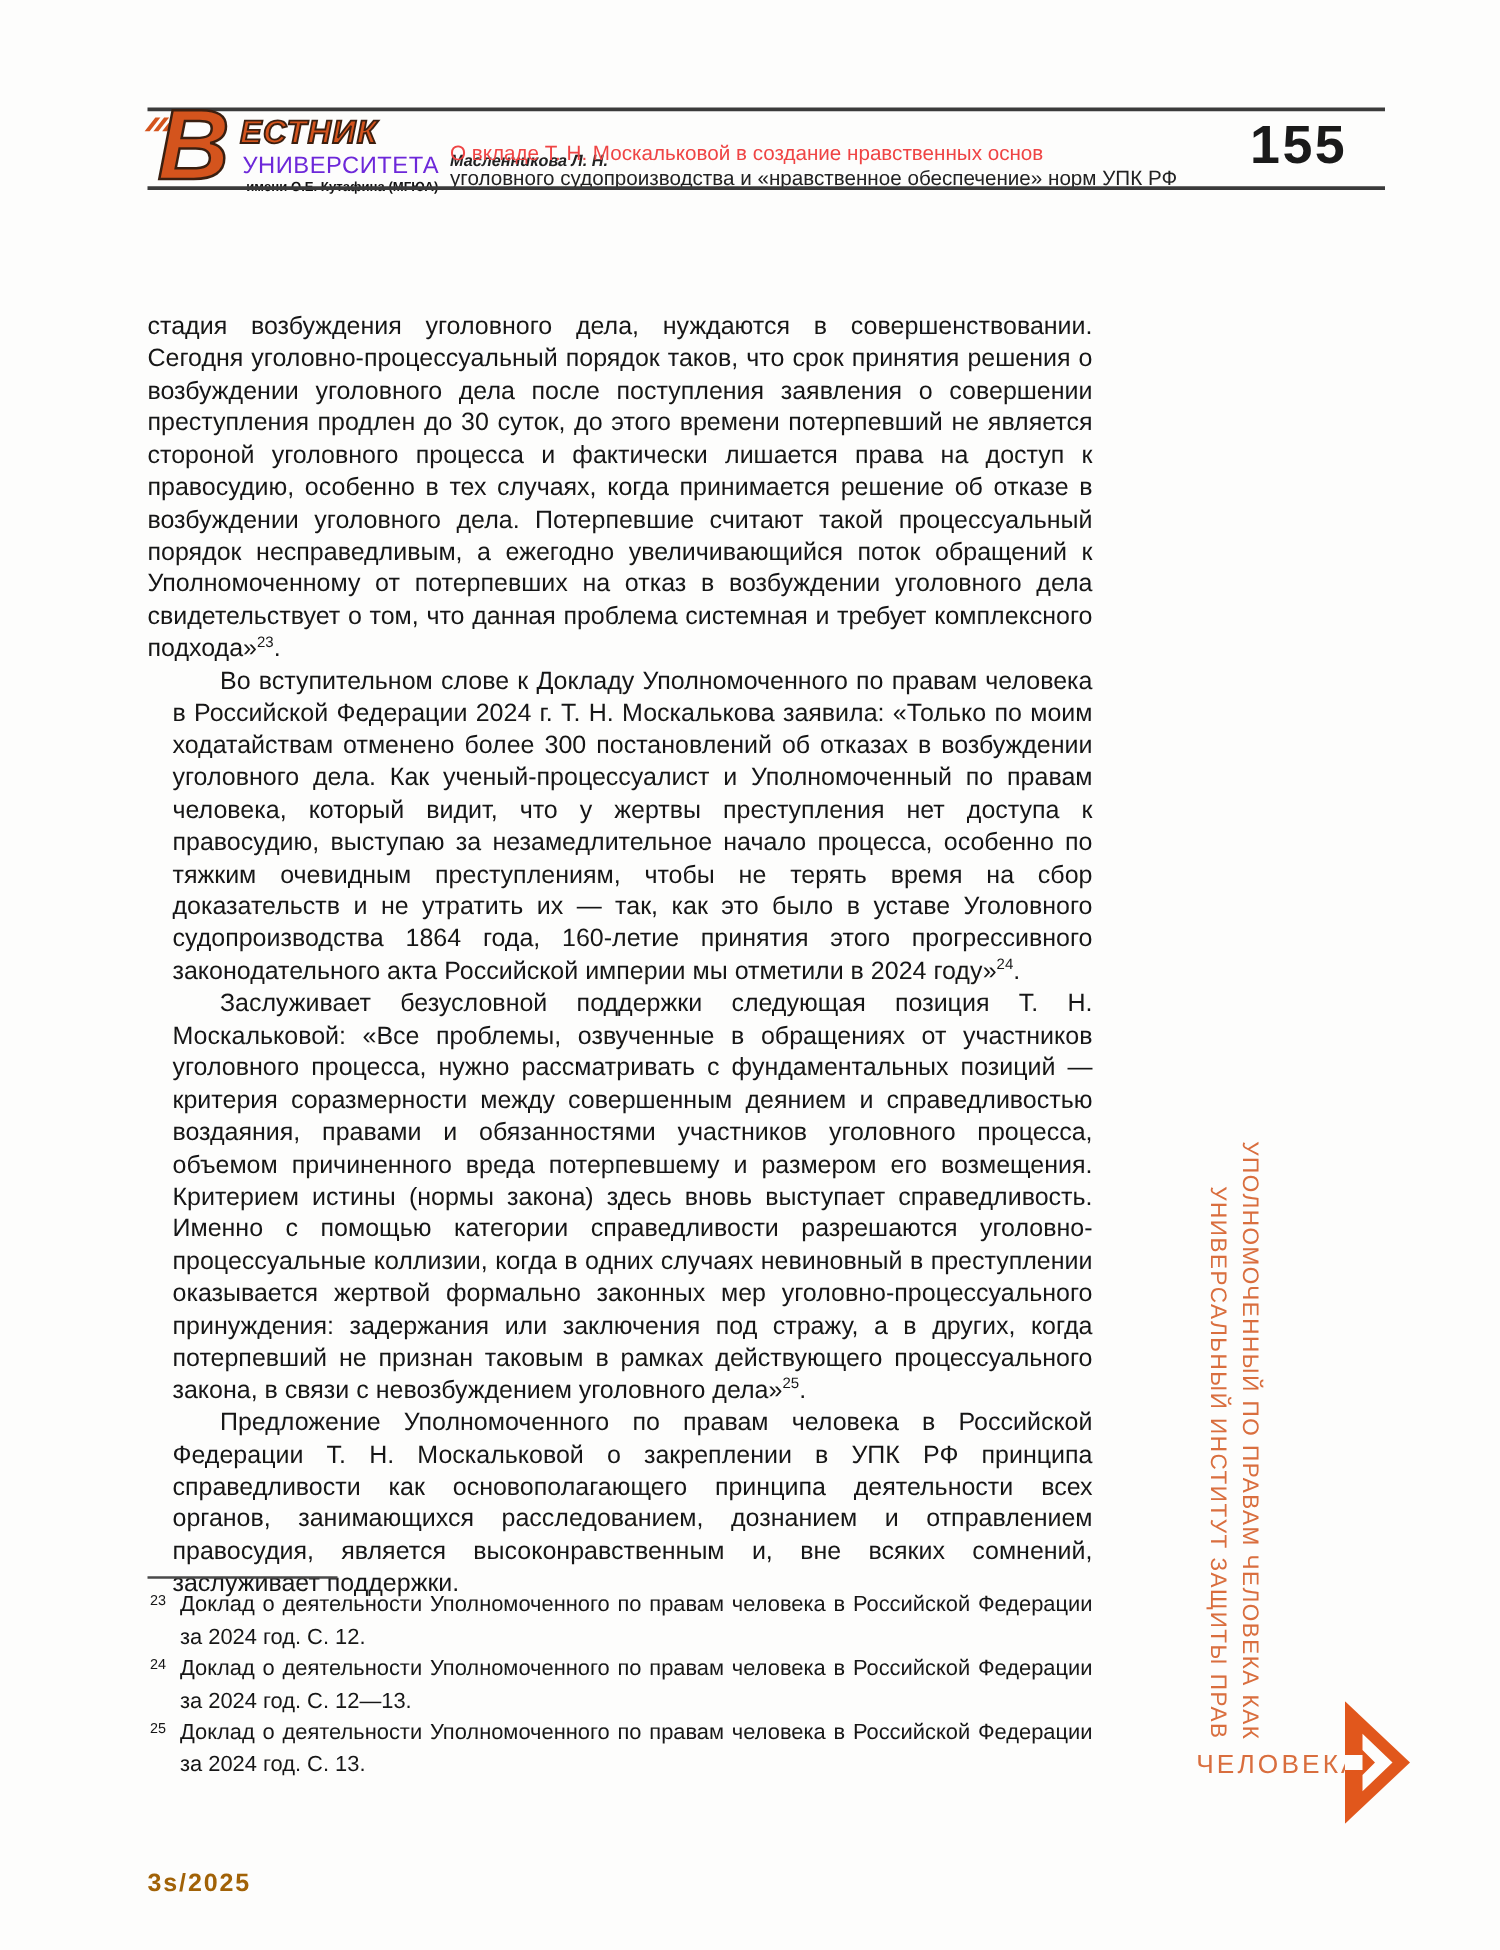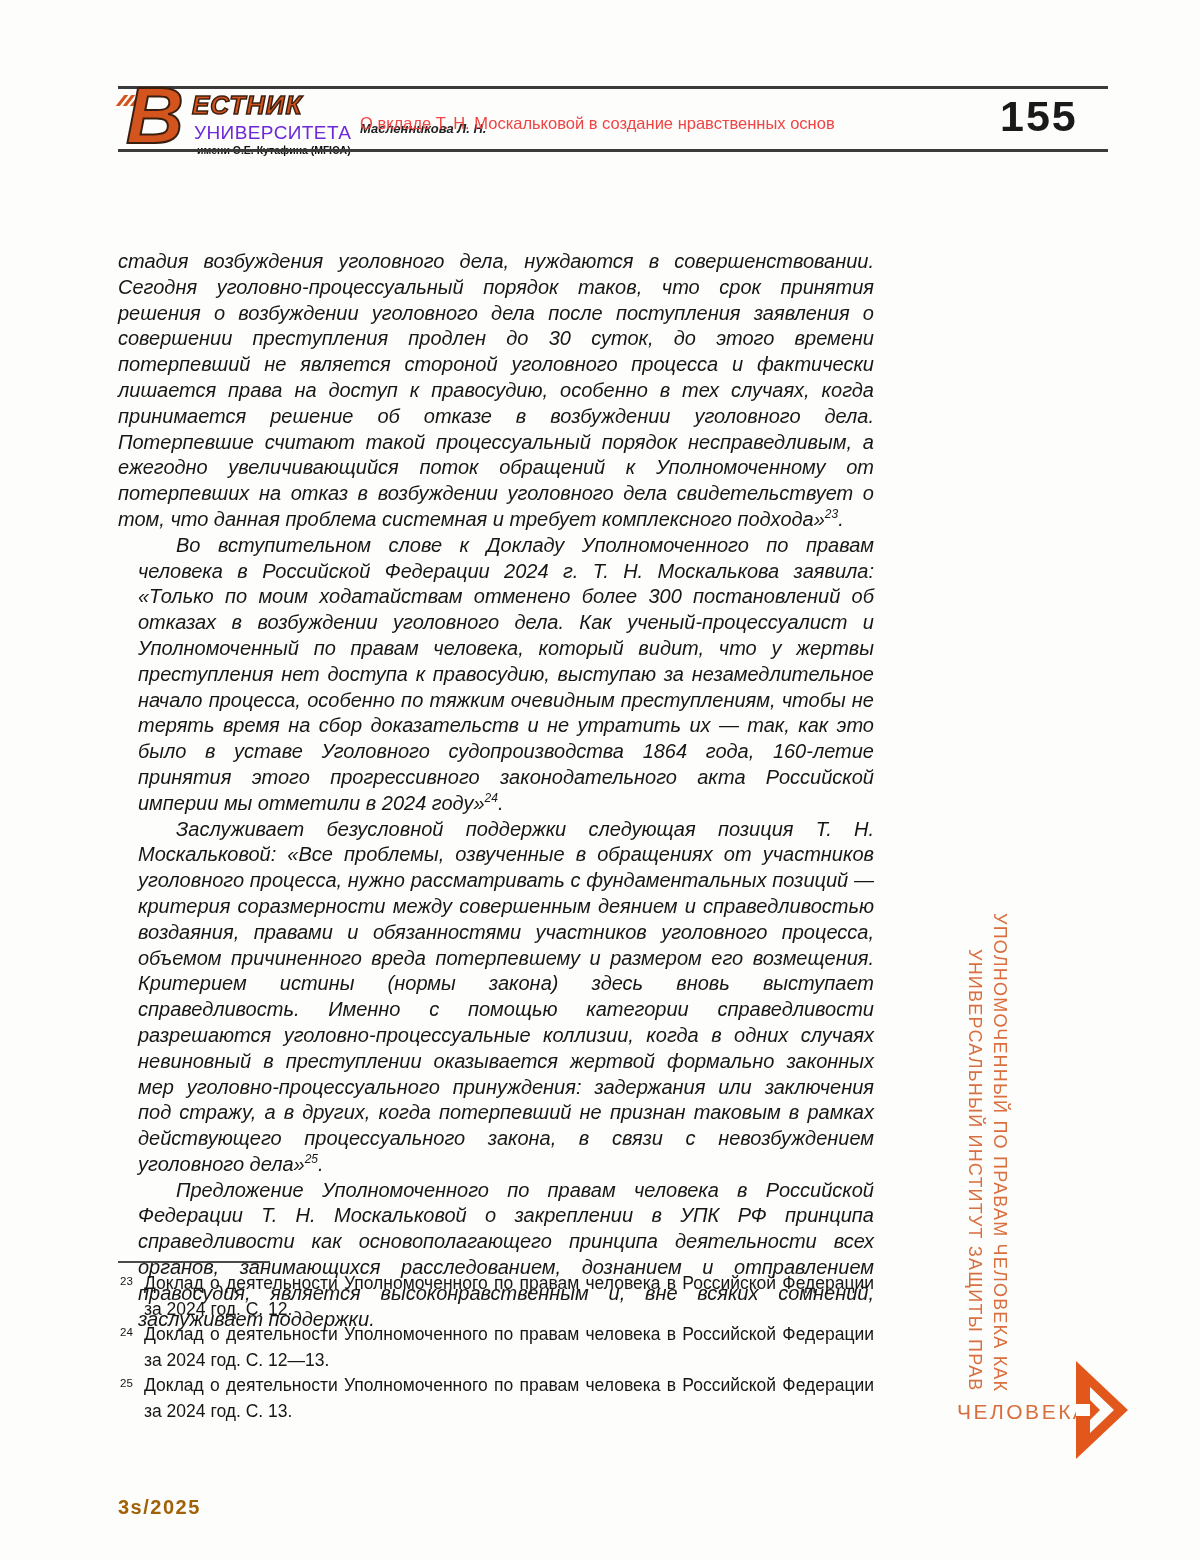--- a/index.html
+++ b/index.html
@@ -51,21 +51,21 @@
 
   .page-number {
     position:absolute; left:1000px; top:95px; width:110px;
     font-size:43px; line-height:1; font-weight:bold;
     letter-spacing:2px; color:#1a1a1a;
   }
 
   
   .body-text {
     position:absolute; left:118px; top:249px; width:756px;
-    font-size:20px; line-height:25.8px; text-align:justify; color:#161616;font-style:italic;
+    font-size:20px; line-height:25.8px; text-align:justify; color:#161616;
   }
   .body-text p { margin:0; }
   .body-text p.indent { text-indent:38px;margin-left:20px; }
   .fn-ref { font-size:12px; line-height:0; vertical-align:super; }
 
   
   .fn-rule { position:absolute; left:118px; top:1261px; width:152px; height:2px; background:#4a4a4a; }
   .footnotes {
     position:absolute; left:118px; top:1271px; width:756px;
     font-size:17.5px; line-height:25.5px; text-align:justify; color:#161616;
@@ -104,20 +104,21 @@
       <span class="tick"></span><span class="tick"></span><span class="tick"></span><span class="tick"></span>
     </div>
     <div class="logo-v">В</div>
     <div class="logo-estnik">ЕСТНИК</div>
     <div class="logo-univ">УНИВЕРСИТЕТА</div>
     <div class="logo-sub">имени О.Е. Кутафина (МГЮА)</div>
   </div>
 
   <div class="header-author">Масленникова Л. Н.</div>
   <div class="header-title1">О вкладе Т. Н. Москальковой в создание нравственных основ</div>
+  <div class="header-title2">уголовного судопроизводства и «нравственное обеспечение» норм УПК РФ</div>
   <div class="page-number">155</div>
 
   <div class="rule rule-bottom"></div>
 
   <main class="body-text">
     <p class="para"><span>стадия возбуждения уголовного дела, нуждаются в совершенствовании. Сегодня уголовно-процессуальный порядок таков, что срок принятия решения о возбуждении уголовного дела после поступления заявления о совершении преступления продлен до 30 суток, до этого времени потерпевший не является стороной уголовного процесса и фактически лишается права на доступ к правосудию, особенно в тех случаях, когда принимается решение об отказе в возбуждении уголовного дела. Потерпевшие считают такой процессуальный порядок несправедливым, а ежегодно увеличивающийся поток обращений к Уполномоченному от потерпевших на отказ в возбуждении уголовного дела свидетельствует о том, что данная проблема системная и требует комплексного подхода»</span><sup class="fn-ref">23</sup><span>.</span></p>
     <p class="para indent"><span>Во вступительном слове к Докладу Уполномоченного по правам человека в Российской Федерации 2024 г. Т. Н. Москалькова заявила: «Только по моим ходатайствам отменено более 300 постановлений об отказах в возбуждении уголовного дела. Как ученый-процессуалист и Уполномоченный по правам человека, который видит, что у жертвы преступления нет доступа к правосудию, выступаю за незамедлительное начало процесса, особенно по тяжким очевидным преступлениям, чтобы не терять время на сбор доказательств и не утратить их — так, как это было в уставе Уголовного судопроизводства 1864 года, 160-летие принятия этого прогрессивного законодательного акта Российской империи мы отметили в 2024 году»</span><sup class="fn-ref">24</sup><span>.</span></p>
     <p class="para indent"><span>Заслуживает безусловной поддержки следующая позиция Т. Н. Москальковой: «Все проблемы, озвученные в обращениях от участников уголовного процесса, нужно рассматривать с фундаментальных позиций — критерия соразмерности между совершенным деянием и справедливостью воздаяния, правами и обязанностями участников уголовного процесса, объемом причиненного вреда потерпевшему и размером его возмещения. Критерием истины (нормы закона) здесь вновь выступает справедливость. Именно с помощью категории справедливости разрешаются уголовно-процессуальные коллизии, когда в одних случаях невиновный в преступлении оказывается жертвой формально законных мер уголовно-процессуального принуждения: задержания или заключения под стражу, а в других, когда потерпевший не признан таковым в рамках действующего процессуального закона, в связи с невозбуждением уголовного дела»</span><sup class="fn-ref">25</sup><span>.</span></p>
     <p class="para indent"><span>Предложение Уполномоченного по правам человека в Российской Федерации Т. Н. Москальковой о закреплении в УПК РФ принципа справедливости как основополагающего принципа деятельности всех органов, занимающихся расследованием, дознанием и отправлением правосудия, является высоконравственным и, вне всяких сомнений, заслуживает поддержки.</span></p>
   </main>

